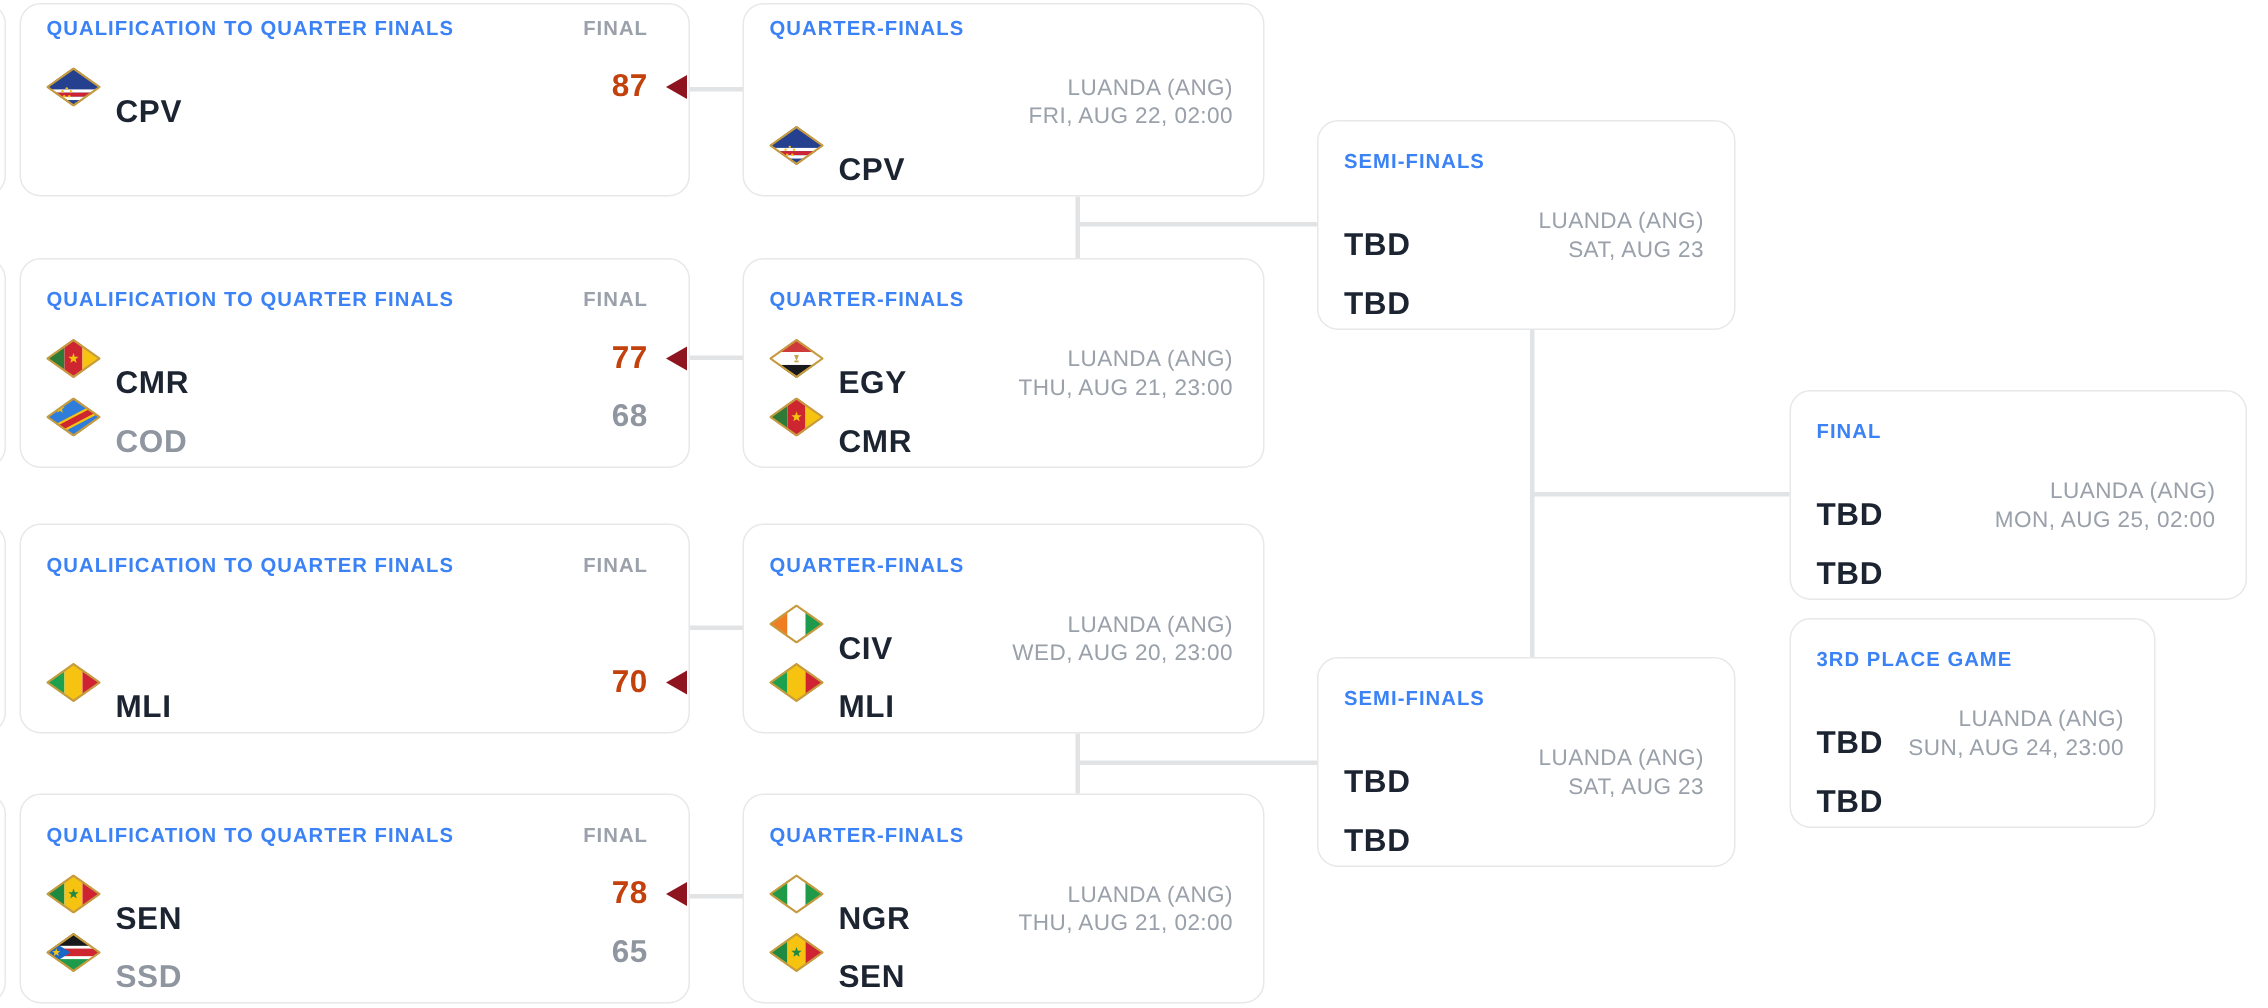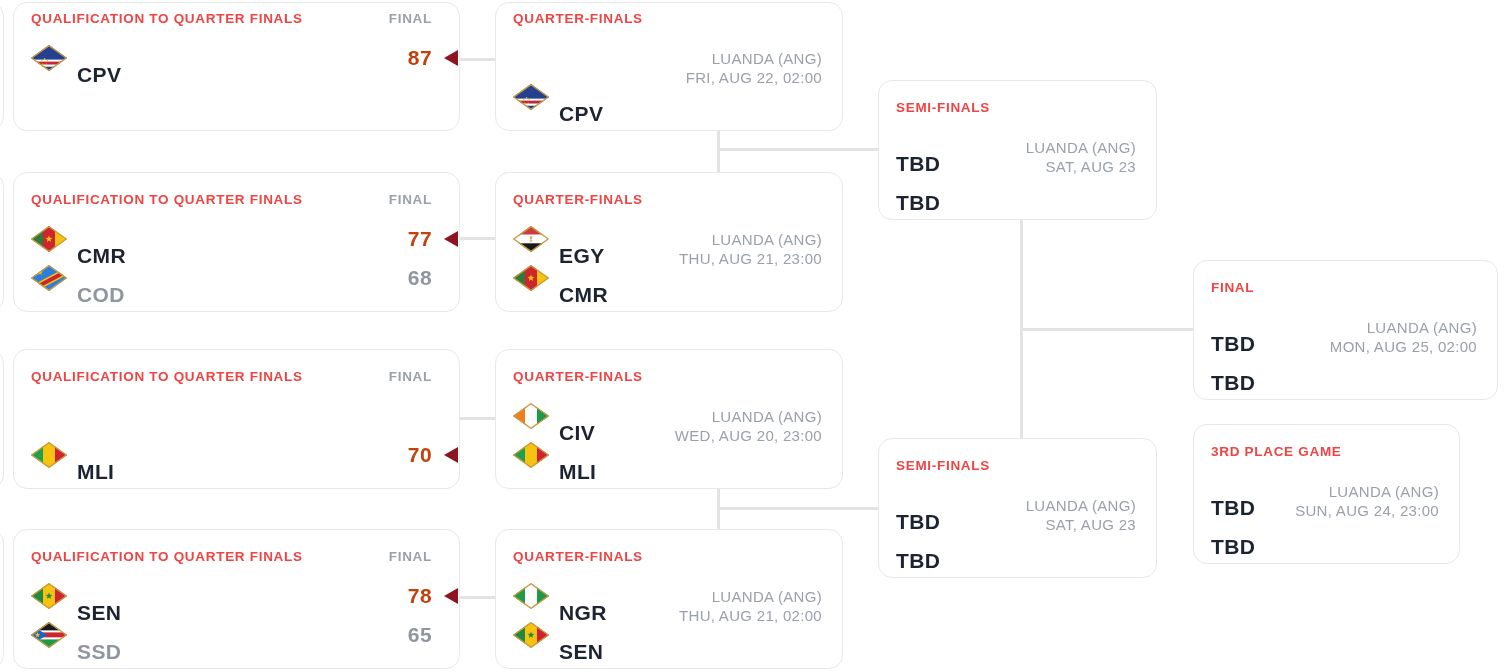--- a/index.html
+++ b/index.html
@@ -2,21 +2,21 @@
 <html><head>
 <meta charset="utf-8">
 <style>
   html,body{margin:0;padding:0;background:#fff;}
   .canvas{position:relative;width:1512px;height:672px;background:#fff;overflow:hidden;
           font-family:"Liberation Sans","DejaVu Sans",sans-serif;}
   .card{position:absolute;background:#fff;border:1px solid #e7e8ea;border-radius:14px;box-sizing:border-box;}
   .stub{position:absolute;background:#fff;border:1px solid #e7e8ea;border-radius:14px;box-sizing:border-box;}
   .card-head{position:absolute;left:17px;right:27px;top:19px;display:flex;justify-content:space-between;align-items:center;}
   .flush .card-head{top:8px;}
-  .title{font-size:13.5px;font-weight:700;letter-spacing:.7px;color:#ef4444;white-space:nowrap;}
+  .title{font-size:13.5px;font-weight:700;letter-spacing:.7px;color:#3b82f6;white-space:nowrap;}
   .status{font-size:13.5px;font-weight:700;letter-spacing:.7px;color:#9aa1aa;}
   .team{position:absolute;left:17px;right:27px;height:26px;display:flex;align-items:center;gap:10px;}
   .r1{top:53px}.r2{top:92px}
   .flush .r1{top:42px}.flush .r2{top:81px}
   .code{font-size:21px;font-weight:700;letter-spacing:.4px;color:#1c2431;white-space:nowrap;margin-top:33px;}
   .score{margin-left:auto;font-size:21px;font-weight:700;color:#c2410c;letter-spacing:.4px;}
   .loss .code,.loss .score{color:#8f96a0;}
   .flag{width:36px;height:26px;flex:0 0 36px;display:inline-block;line-height:0;}
   .win-arrow{position:absolute;right:-26px;top:50%;margin-top:-8px;width:0;height:0;
              border-top:8px solid transparent;border-bottom:8px solid transparent;border-right:14px solid #8e141f;}
@@ -396,21 +396,21 @@
       </div>
     <div class="team r2">
         <span class="code">TBD</span>
       </div>
     <div class="venue">
       <div>LUANDA (ANG)</div>
       <div>MON, AUG 25, 02:00</div>
     </div>
   </div>
 
-  <div class="card" style="left:1193px;top:424px;width:267px;height:140px;">
+  <div class="card" style="left:1193px;top:412px;width:244px;height:140px;">
     <div class="card-head">
         <span class="title">3RD PLACE GAME</span>
       </div>
     <div class="team r1">
         <span class="code">TBD</span>
       </div>
     <div class="team r2">
         <span class="code">TBD</span>
       </div>
     <div class="venue">

